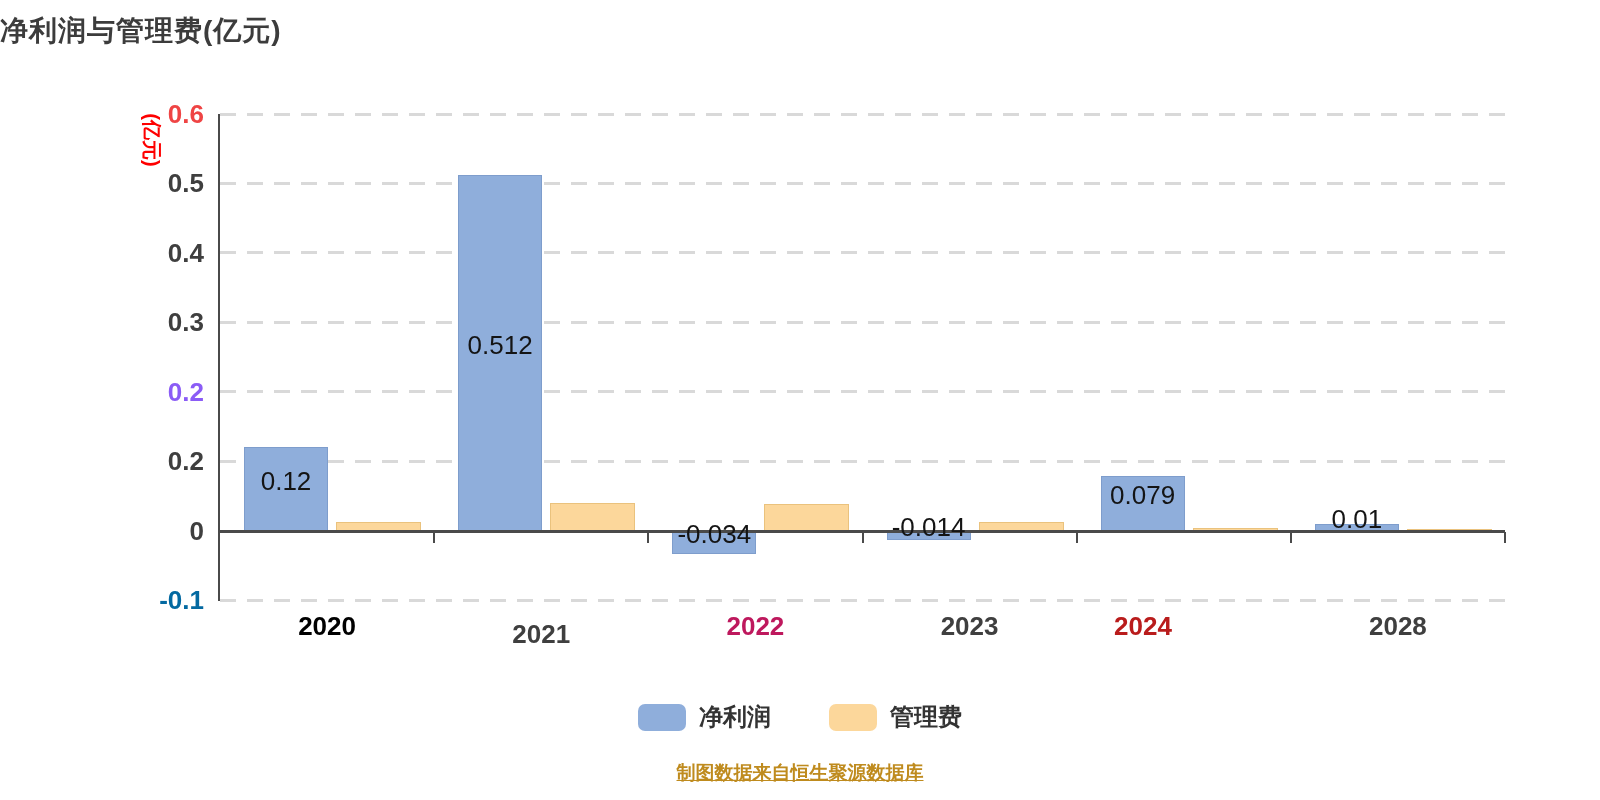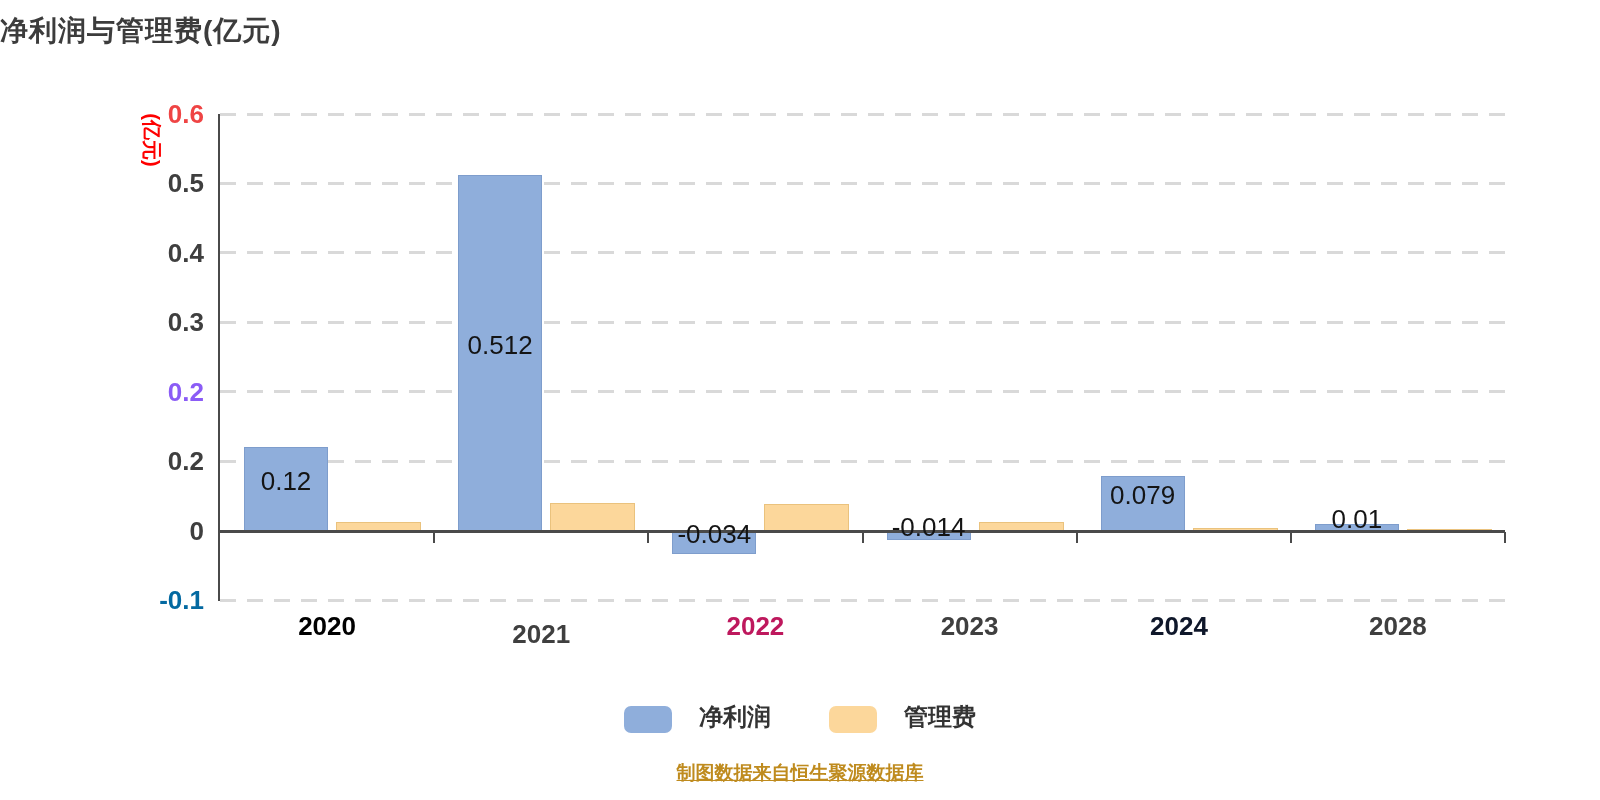--- a/index.html
+++ b/index.html
@@ -16,21 +16,21 @@
   .xaxis-tick{position:absolute;width:2px;height:11px;z-index:5;}
   .bar{position:absolute;box-sizing:border-box;}
   .bar-label{position:absolute;font-size:26px;line-height:32px;white-space:nowrap;
     transform:translateX(-50%);z-index:6;}
   .ytick{position:absolute;left:-90px;width:74px;text-align:right;
     font-size:26px;line-height:32px;font-weight:bold;}
   .xtick-label{position:absolute;top:496px;font-size:26px;line-height:32px;font-weight:bold;
     transform:translateX(-50%);white-space:nowrap;}
   .legend{position:absolute;top:701px;left:0;width:100%;display:flex;
     justify-content:center;align-items:center;gap:58px;}
-  .legend-item{display:flex;align-items:flex-end;gap:27px;font-family:Liberation Serif, serif;}
+  .legend-item{display:flex;align-items:center;gap:13px;font-family:Liberation Serif, serif;}
   .legend-swatch{width:48px;height:27px;border-radius:7px;}
   .legend-label{font-size:24px;font-weight:bold;}
   .footer-note{position:absolute;top:760px;left:0;width:100%;text-align:center;
     font-size:19px;font-weight:bold;text-decoration:underline;}
 </style>
 </head>
 <body>
 
 <div class="stage">
 
@@ -77,21 +77,21 @@
       <div class="xaxis-tick" style="left: 213.167px; top: 417.571px; background: rgb(74, 74, 74);"></div>
       <div class="xaxis-tick" style="left: 427.333px; top: 417.571px; background: rgb(74, 74, 74);"></div>
       <div class="xaxis-tick" style="left: 641.5px; top: 417.571px; background: rgb(74, 74, 74);"></div>
       <div class="xaxis-tick" style="left: 855.667px; top: 417.571px; background: rgb(74, 74, 74);"></div>
       <div class="xaxis-tick" style="left: 1069.83px; top: 417.571px; background: rgb(74, 74, 74);"></div>
       <div class="xaxis-tick" style="left: 1284px; top: 417.571px; background: rgb(74, 74, 74);"></div>
       <div class="xtick-label" style="left: 107.083px; color: #000000;">2020</div>
       <div class="xtick-label" style="left: 321.25px; color: rgb(63, 63, 63); margin-top: 8px;">2021</div>
       <div class="xtick-label" style="left: 535.417px; color: #be185d;">2022</div>
       <div class="xtick-label" style="left: 749.583px; color: rgb(63, 63, 63);">2023</div>
-      <div class="xtick-label" style="left: 959px; color: #0f172a;">2024</div>
+      <div class="xtick-label" style="left: 923px; color: #b91c1c;">2024</div>
       <div class="xtick-label" style="left: 1177.92px; color: rgb(63, 63, 63);">2028</div>
     </div>
 
   <div class="legend">
     <div class="legend-item">
       <span class="legend-swatch" style="background: rgb(143, 174, 219);"></span>
       <span class="legend-label" style="color: rgb(51, 51, 51);">净利润</span>
     </div>
     <div class="legend-item">
       <span class="legend-swatch" style="background: rgb(252, 215, 155);"></span>

